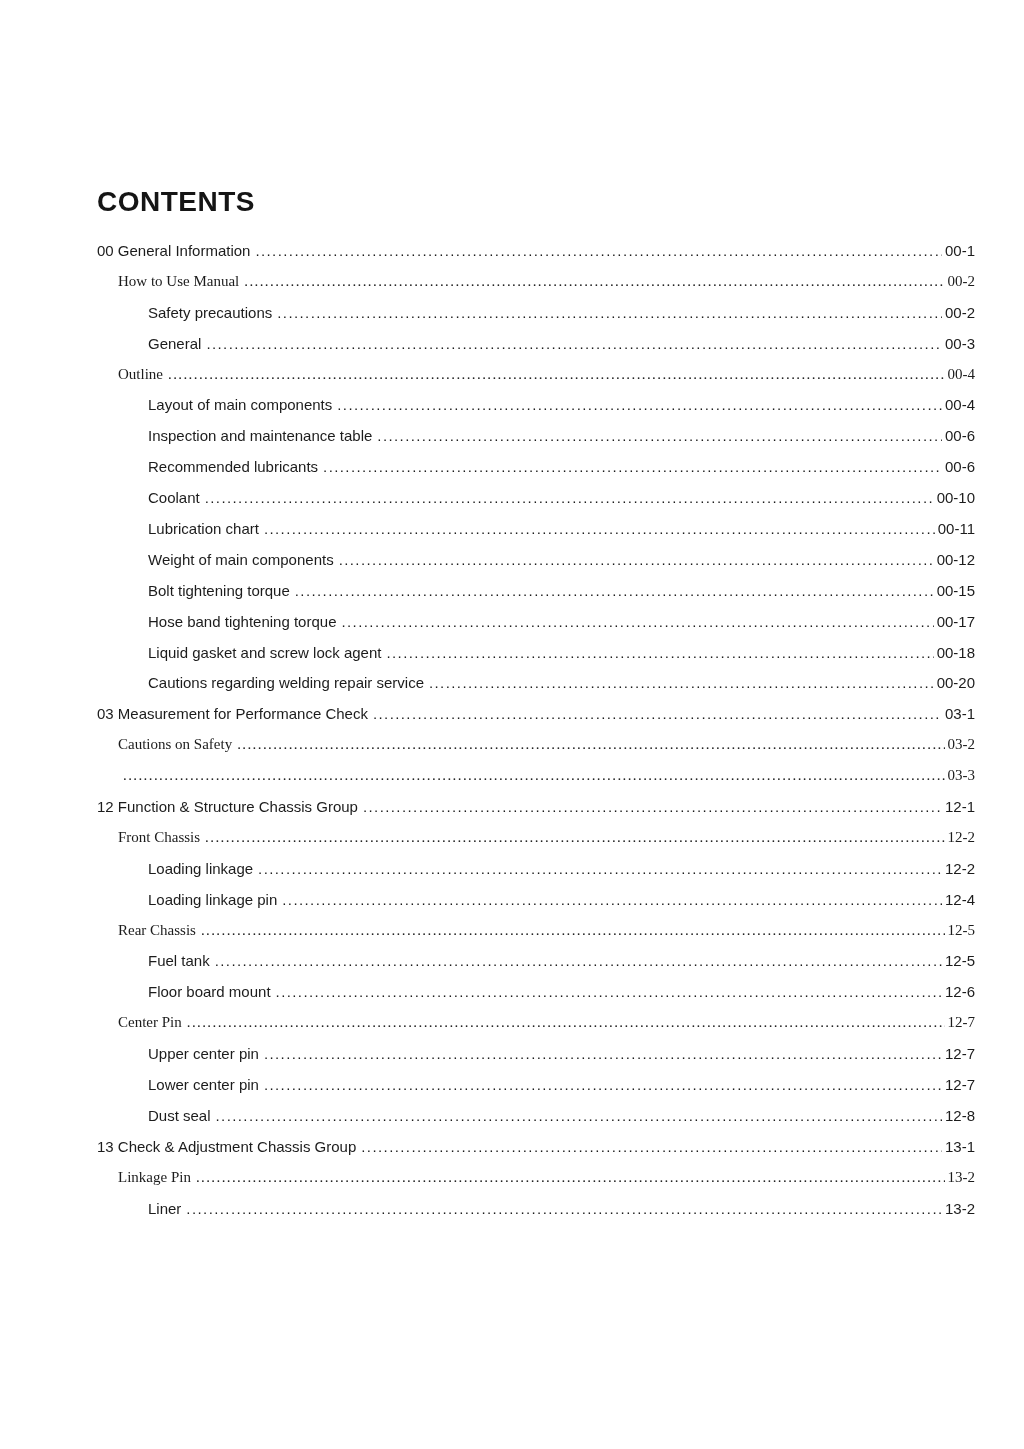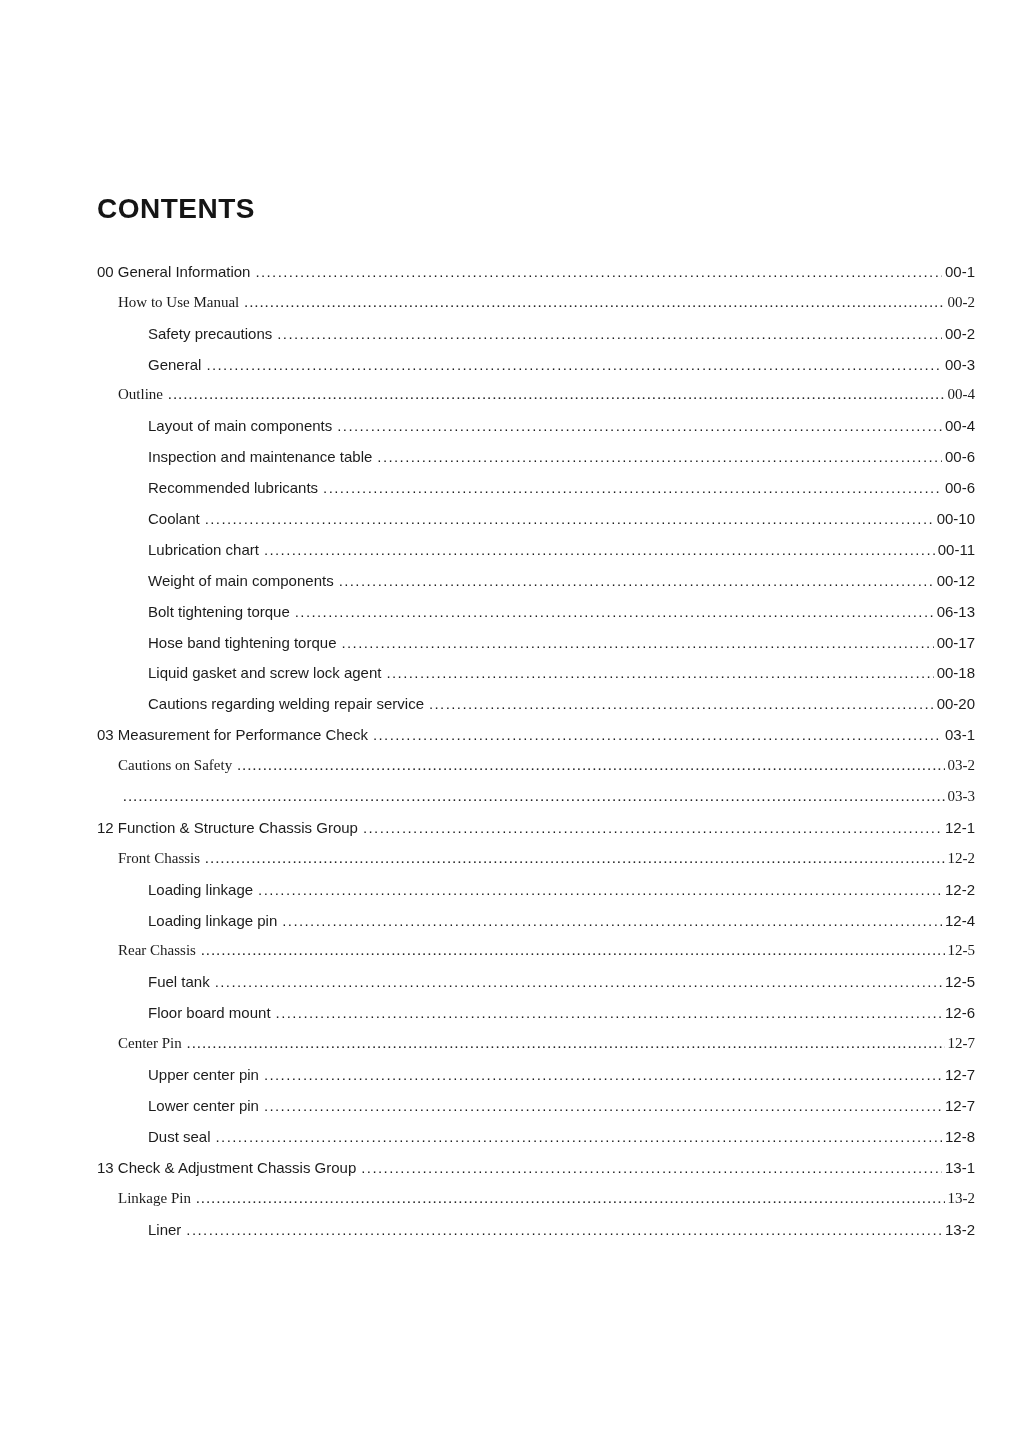--- a/index.html
+++ b/index.html
@@ -12,36 +12,36 @@
   .page {
     position: relative;
     width: 1024px;
     height: 1449px;
     background: #ffffff;
     overflow: hidden;
   }
   .content {
     position: absolute;
     left: 97px;
-    top: 193px;
+    top: 186px;
     width: 878px;
   }
   .title {
     font-size: 28px;
     font-weight: bold;
     letter-spacing: 0.5px;
     color: #151515;
     margin: 0 0 24px 0;
   }
   .toc-list {
     width: 100%;
   }
   .toc-row {
     display: flex;
-    align-items: flex-end;
+    align-items: flex-start;
     height: 30.9px;
     font-size: 15px;
     color: #1c1c1c;
   }
   .toc-row.level-0 { padding-left: 0; }
   .toc-row.level-1 { padding-left: 21px; font-family: Liberation Serif, serif; }
   .toc-row.level-2 { padding-left: 51px; }
   .toc-label {
     white-space: nowrap;
     flex: 0 0 auto;
@@ -118,21 +118,21 @@
           <span class="toc-page">00-11</span>
         </div>
         <div class="toc-row level-2">
           <span class="toc-label">Weight of main components</span>
           <span class="dots">................................................................................................................................................................................................................................................................................................................................................................................................................</span>
           <span class="toc-page">00-12</span>
         </div>
         <div class="toc-row level-2">
           <span class="toc-label">Bolt tightening torque</span>
           <span class="dots">................................................................................................................................................................................................................................................................................................................................................................................................................</span>
-          <span class="toc-page">06-13</span>
+          <span class="toc-page">00-15</span>
         </div>
         <div class="toc-row level-2">
           <span class="toc-label">Hose band tightening torque</span>
           <span class="dots">................................................................................................................................................................................................................................................................................................................................................................................................................</span>
           <span class="toc-page">00-17</span>
         </div>
         <div class="toc-row level-2">
           <span class="toc-label">Liquid gasket and screw lock agent</span>
           <span class="dots">................................................................................................................................................................................................................................................................................................................................................................................................................</span>
           <span class="toc-page">00-18</span>

